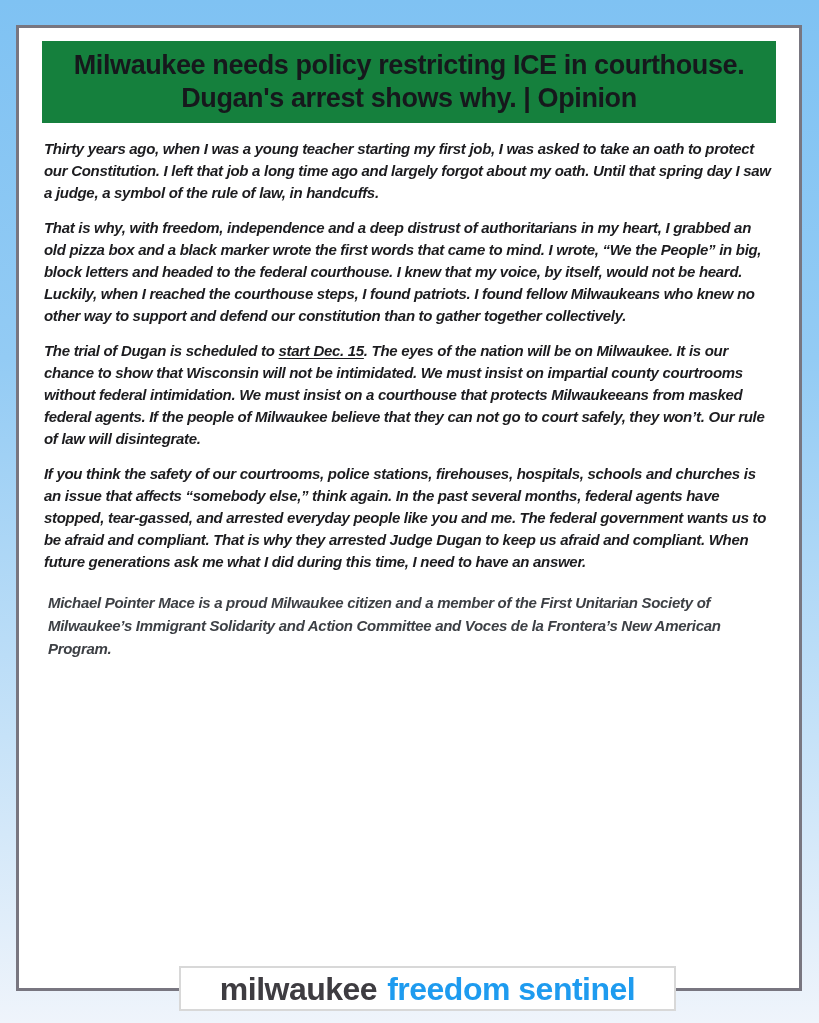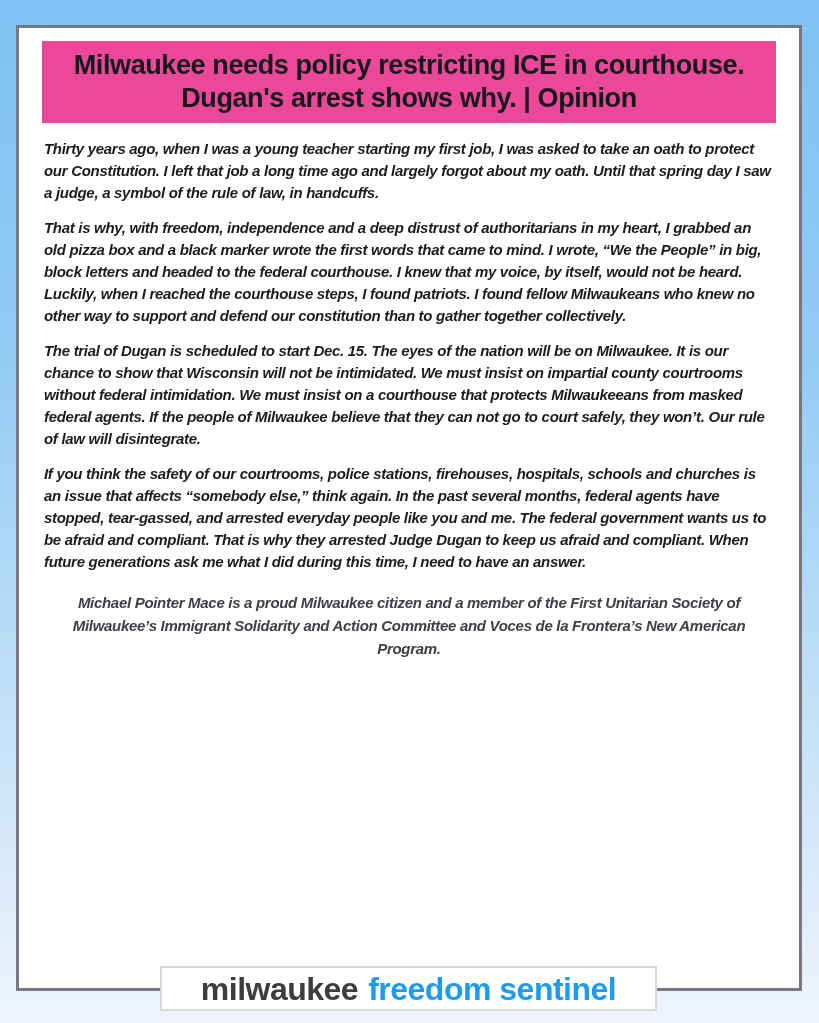--- a/index.html
+++ b/index.html
@@ -7,40 +7,40 @@
     width:819px; height:1023px; position:relative; overflow:hidden;
     background:linear-gradient(180deg,#7fc2f3 0%,#93cbf4 35%,#c6e2f8 72%,#eff4fb 100%);
     font-family:"Liberation Sans", sans-serif;
   }
   .card {
     position:absolute; left:16px; top:25px; width:786px; height:966px;
     background:#ffffff; border:3px solid #787680; box-sizing:border-box;
     overflow:hidden;
   }
   .header-box {
-    margin:13px 23px 0 23px; background:#ec4899; padding:8px 4px;
+    margin:13px 23px 0 23px; background:#15803d; padding:8px 4px;
   }
   .headline {
     margin:0; font-size:27px; line-height:33px; font-weight:700;
     letter-spacing:-0.4px; color:#16181c; text-align:center;
   }
   .article-body { margin:15px 25px 0 25px; }
   .article-body p, .article-body h2 {
     font-style:italic; font-weight:700; font-size:15px; line-height:22px;
     letter-spacing:-0.3px; color:#1c1c1f; margin:0 0 13px 0;
   }
   .subheading { text-shadow:0.45px 0 0 currentColor; margin-top:6px !important; }
-  .link-underline { text-underline-offset:2px; }
+  .link-underline { text-decoration:underline; text-underline-offset:2px; }
   .credit {
-    font-weight:normal; color:#3d4045 !important; text-align:center;
+    font-weight:normal; color:#3d4045 !important; 
     margin:18px 4px 0 4px !important; line-height:23px !important;
     text-shadow:none;
   }
   .logo-box {
-    position:absolute; left:160px; top:966px; width:497px; height:45px;
+    position:absolute; left:179px; top:966px; width:497px; height:45px;
     background:#ffffff; border:2px solid #d8d8d8; box-sizing:border-box;
     display:flex; align-items:center; justify-content:center; z-index:5;text-align:center;
   }
   .logo-dark {
     color:#3e3c41; font-weight:700; font-size:32px; letter-spacing:-0.5px;
     margin-right:10px; line-height:1;
   }
   .logo-blue {
     color:#1e9bef; font-weight:700; font-size:32px; letter-spacing:-0.5px;
     line-height:1;

